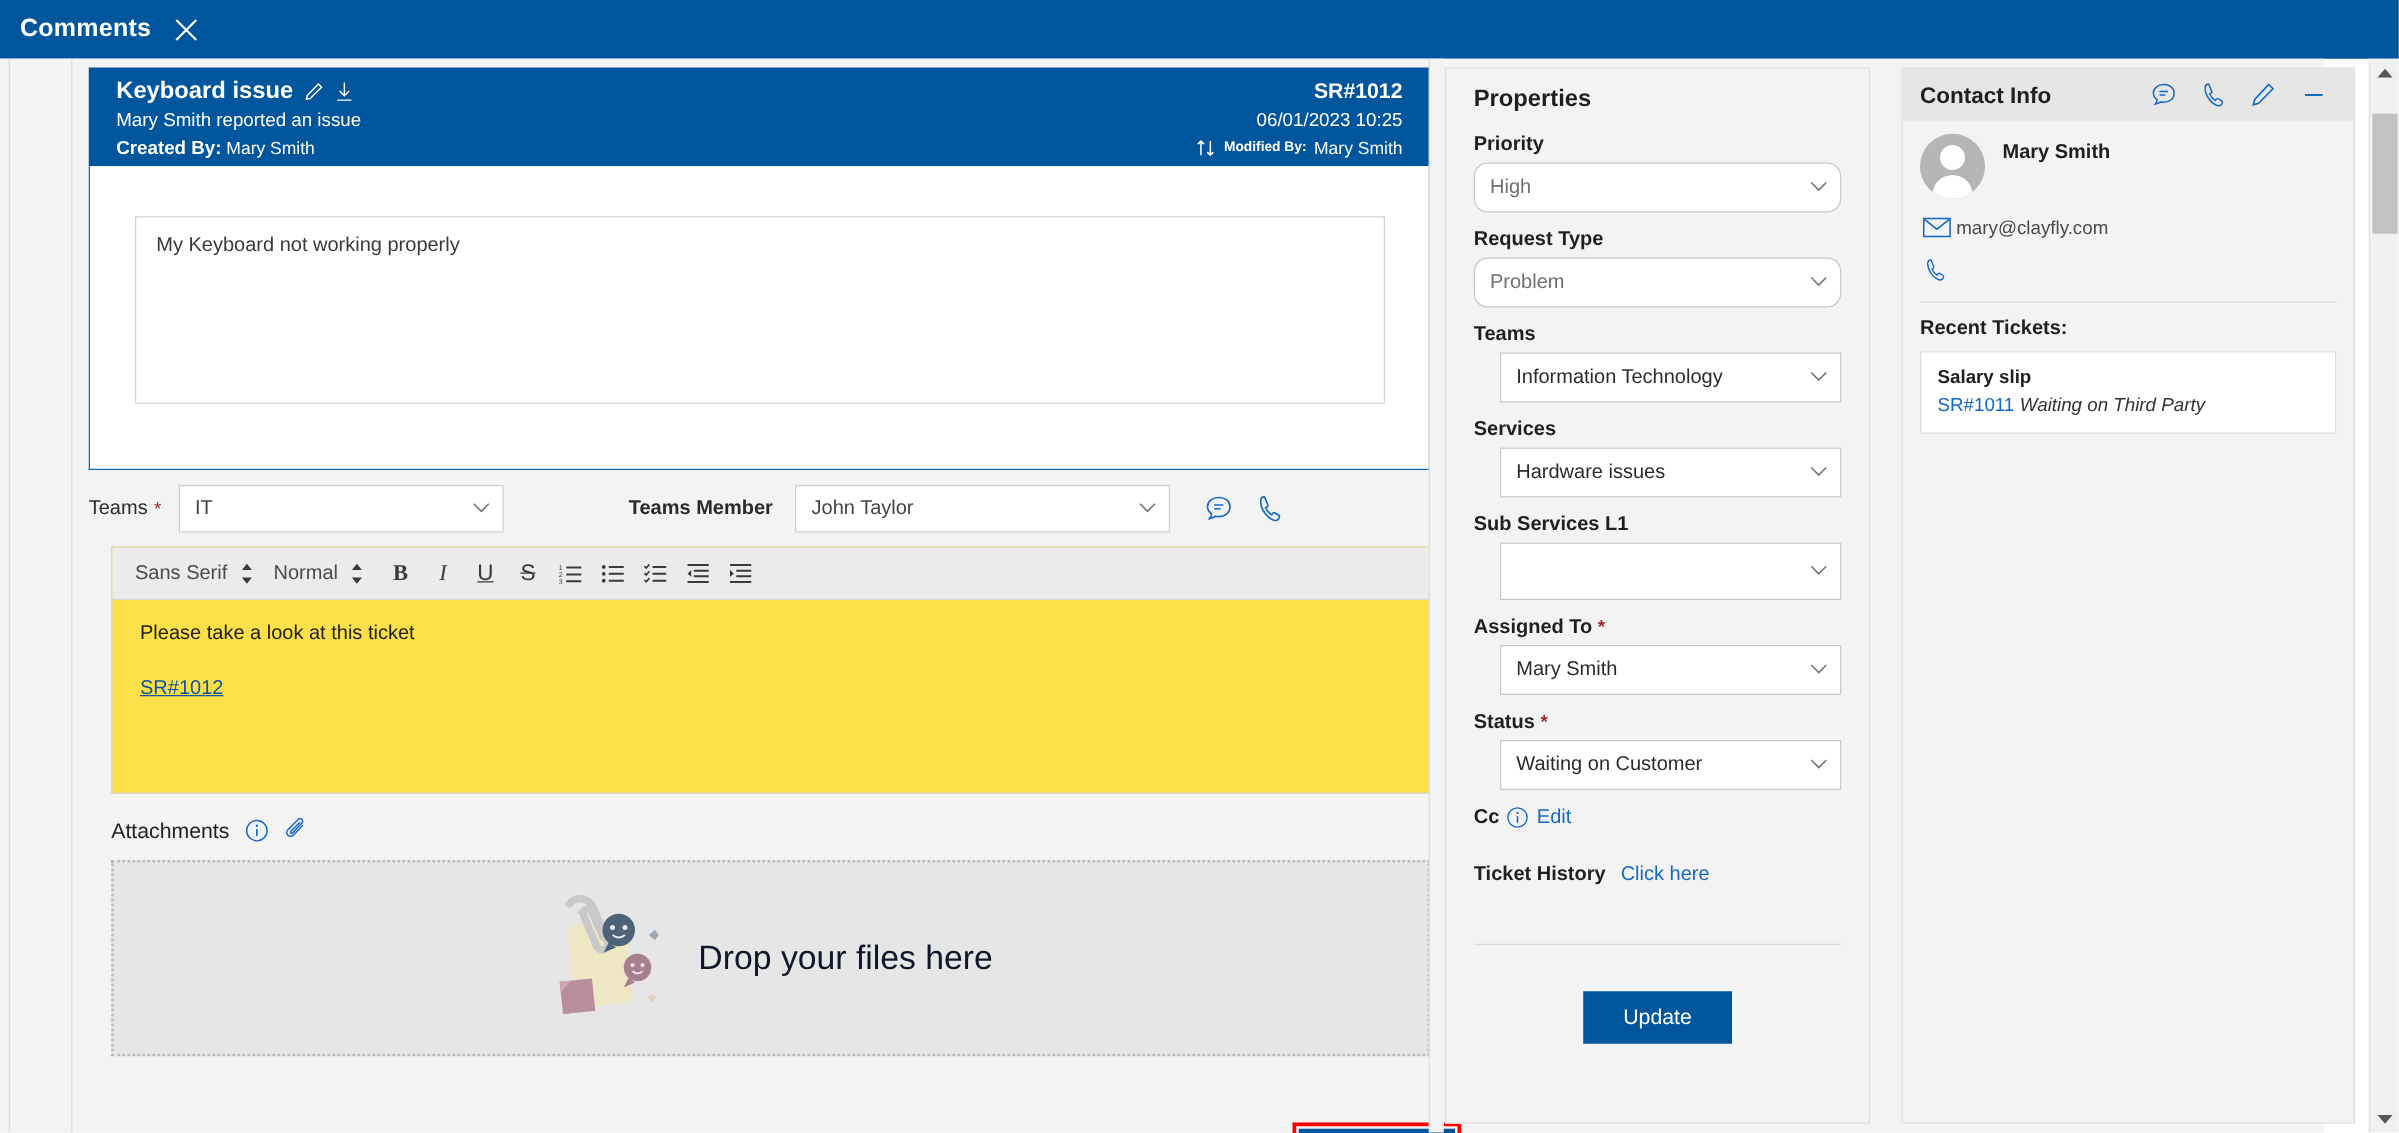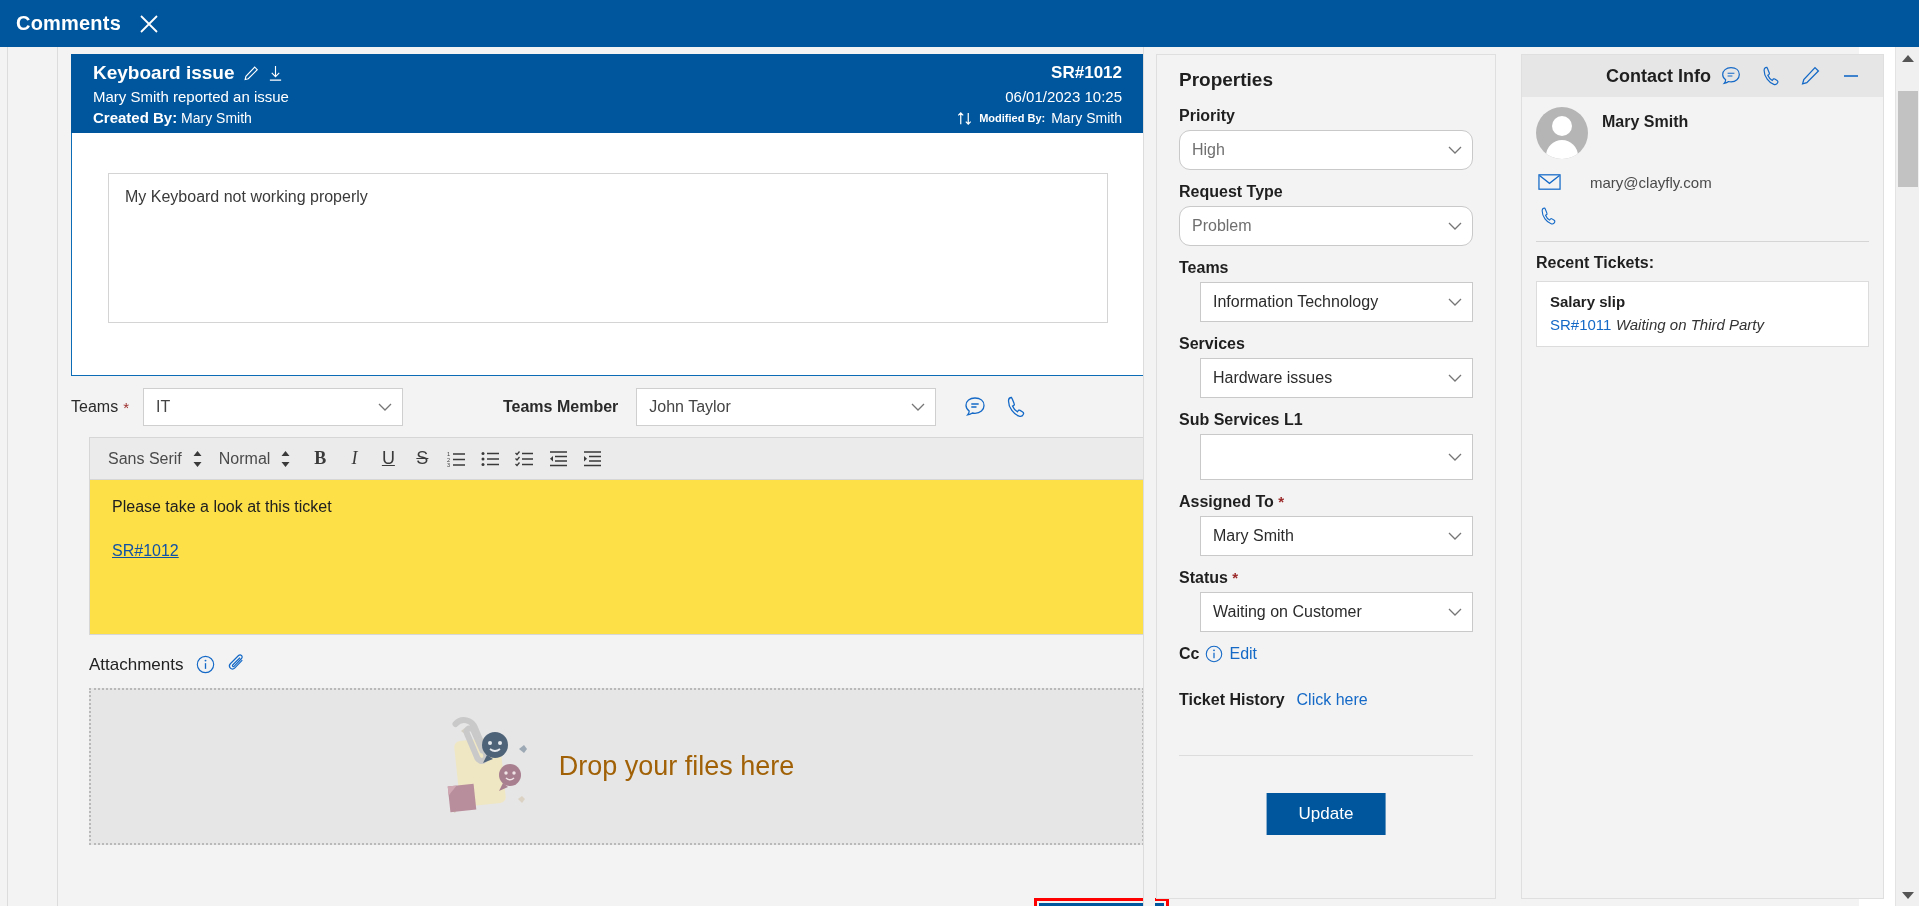--- a/index.html
+++ b/index.html
@@ -127,21 +127,21 @@
   #attach-label {
     position: absolute; left: 30px; top: 607px;
     display: flex; align-items: center; gap: 12px;
   }
   #attach-label .t { font-size: 17px; color: #222; }
   #dropzone {
     position: absolute; left: 30px; top: 641px; width: 1055px; height: 157px;
     background: #e6e6e6; border: 2px dotted #b9b9b9;
     display: flex; align-items: center; justify-content: center; gap: 22px;
   }
-  #dropzone .dz-text { font-size: 27px; color: #a16207; }
+  #dropzone .dz-text { font-size: 27px; color: #0f172a; }
 
   
   #escalate-wrap {
     position: absolute; left: 975px; top: 851px;
     border: 3px solid #ff0000; padding: 2px;
   }
   #escalate-btn {
     background: #00569c; color: #fff; border: none;
     font-size: 17px; padding: 10px 30px; cursor: pointer;
     font-family: "Liberation Sans", sans-serif;
@@ -176,34 +176,34 @@
     padding: 11px 32px; cursor: pointer; font-family: "Liberation Sans", sans-serif;
   }
 
   
   #contact {
     position: absolute; left: 1521px; top: 7px; width: 363px; height: 845px;
     background: #f3f3f3; border: 1px solid #dfdfdf;
   }
   #contact-head {
     height: 42px; background: #e6e6e6;
-    display: flex; align-items: center; padding: 0 12px 0 14px; gap: 0; text-align: right;
+    display: flex; align-items: center; padding: 0 12px 0 14px; gap: 0;
   }
   #contact-head .ct { font-size: 18px; font-weight: bold; color: #1f1f1f; flex: 1; }
   .ci-btn { width: 40px; height: 40px; display: flex; align-items: center; justify-content: center; cursor: pointer;}
   #contact-body { padding: 10px 14px 0 14px; }
   #contact-person { display: flex; align-items: flex-start; gap: 14px; }
   #avatar {
     width: 52px; height: 52px; border-radius: 50%; background: #b5b5b5;
     position: relative; overflow: hidden; flex: none;
   }
   #avatar .head { position: absolute; left: 16px; top: 9px; width: 20px; height: 20px; border-radius: 50%; background: #fff;}
   #avatar .body { position: absolute; left: 10px; top: 33px; width: 32px; height: 28px; border-radius: 16px 16px 0 0; background: #fff;}
   #contact-person .nm { font-size: 16px; font-weight: bold; color: #1f1f1f; margin-top: 6px;}
-  .ci-line { display: flex; align-items: center; gap: 29px; margin-top: 14px; padding-left: 2px;}
+  .ci-line { display: flex; align-items: center; gap: 4px; margin-top: 14px; padding-left: 2px;}
   .ci-line .em { font-size: 15px; color: #4a4a4a; }
   #contact-sep { border-top: 1px solid #d5d5d5; margin: 14px 0 0 0; }
   #recent-lbl { font-size: 16px; color: #1f1f1f; margin: 12px 0 9px 0; font-weight: bold;}
   .ticket-card {
     background: #ffffff; border: 1px solid #dcdcdc; padding: 11px 13px 12px 13px;
   }
   .ticket-card .tc-title { font-size: 15px; font-weight: bold; color: #1f1f1f; margin-bottom: 6px;}
   .ticket-card .tc-id { font-size: 15px; color: #1469c7; }
   .ticket-card .tc-status { font-size: 15px; color: #333; font-style: italic; }
 

